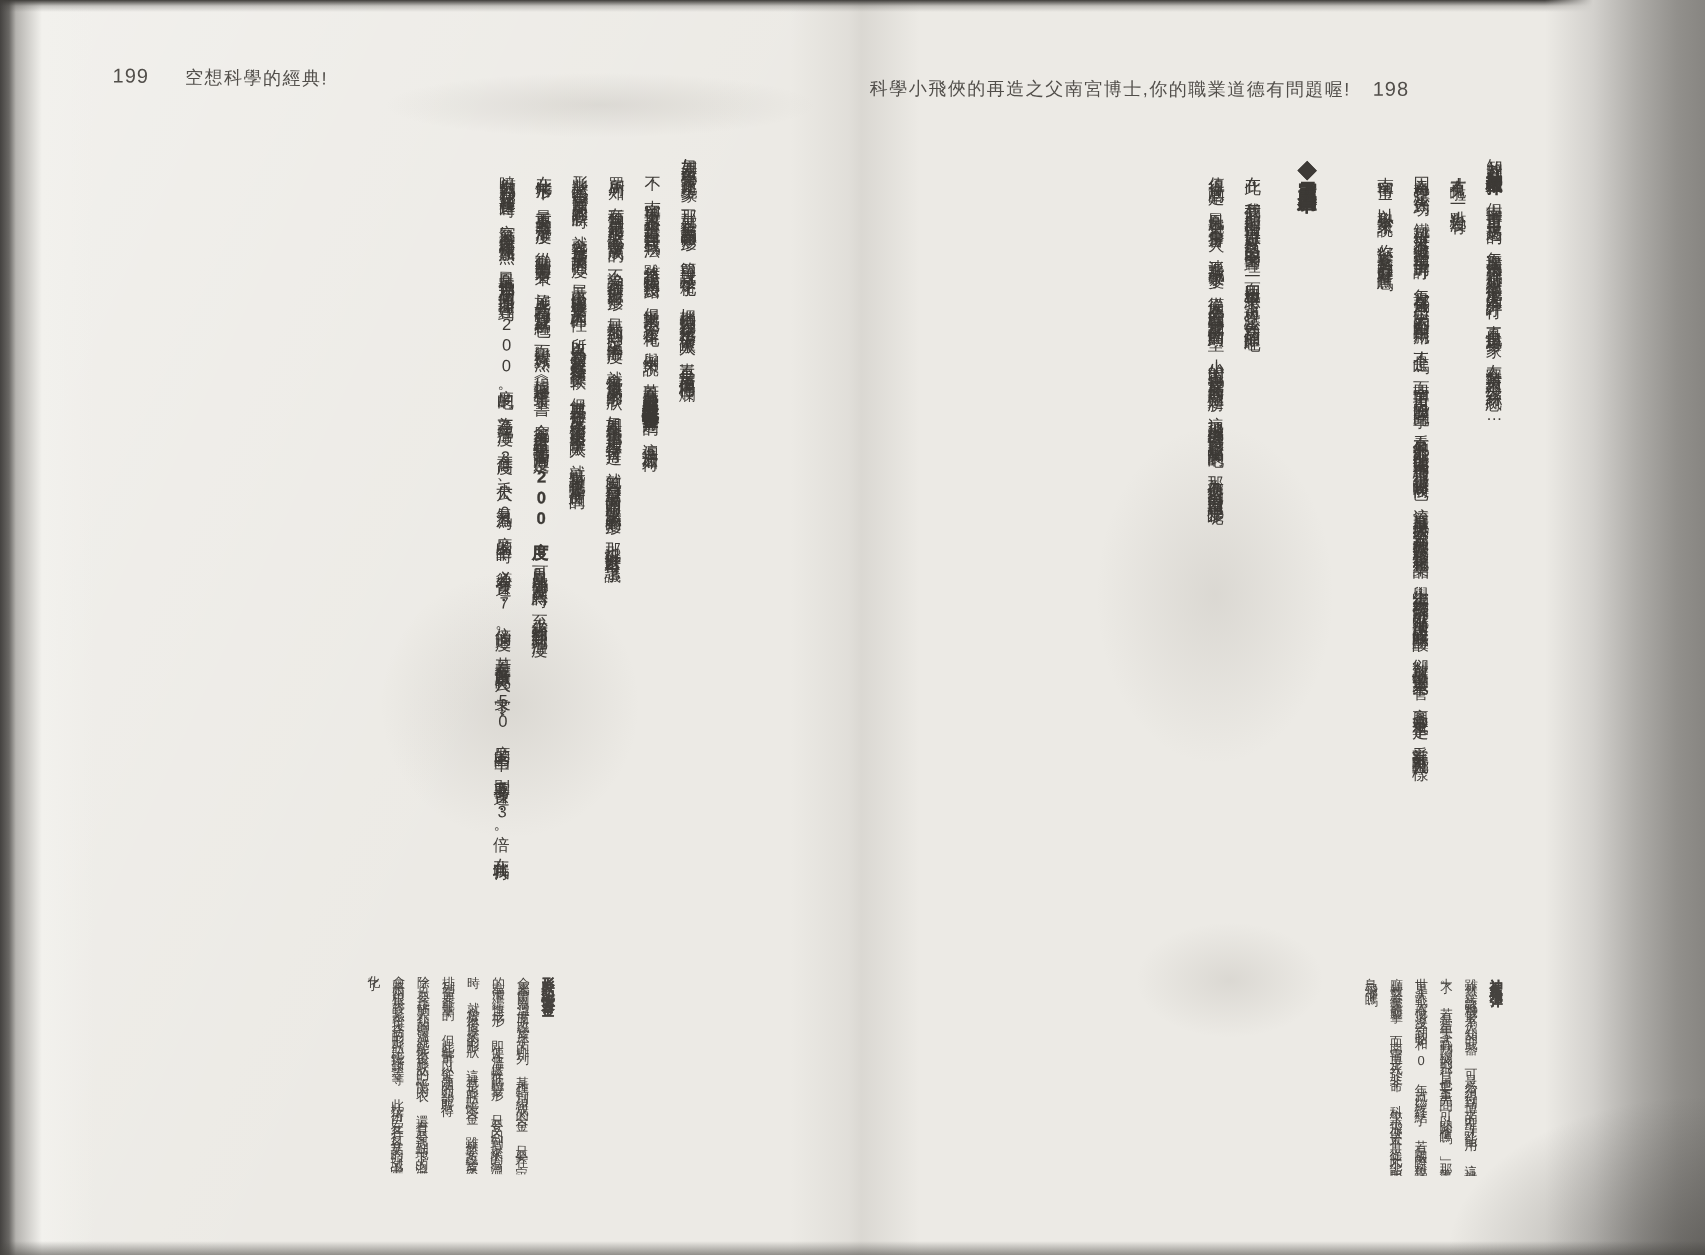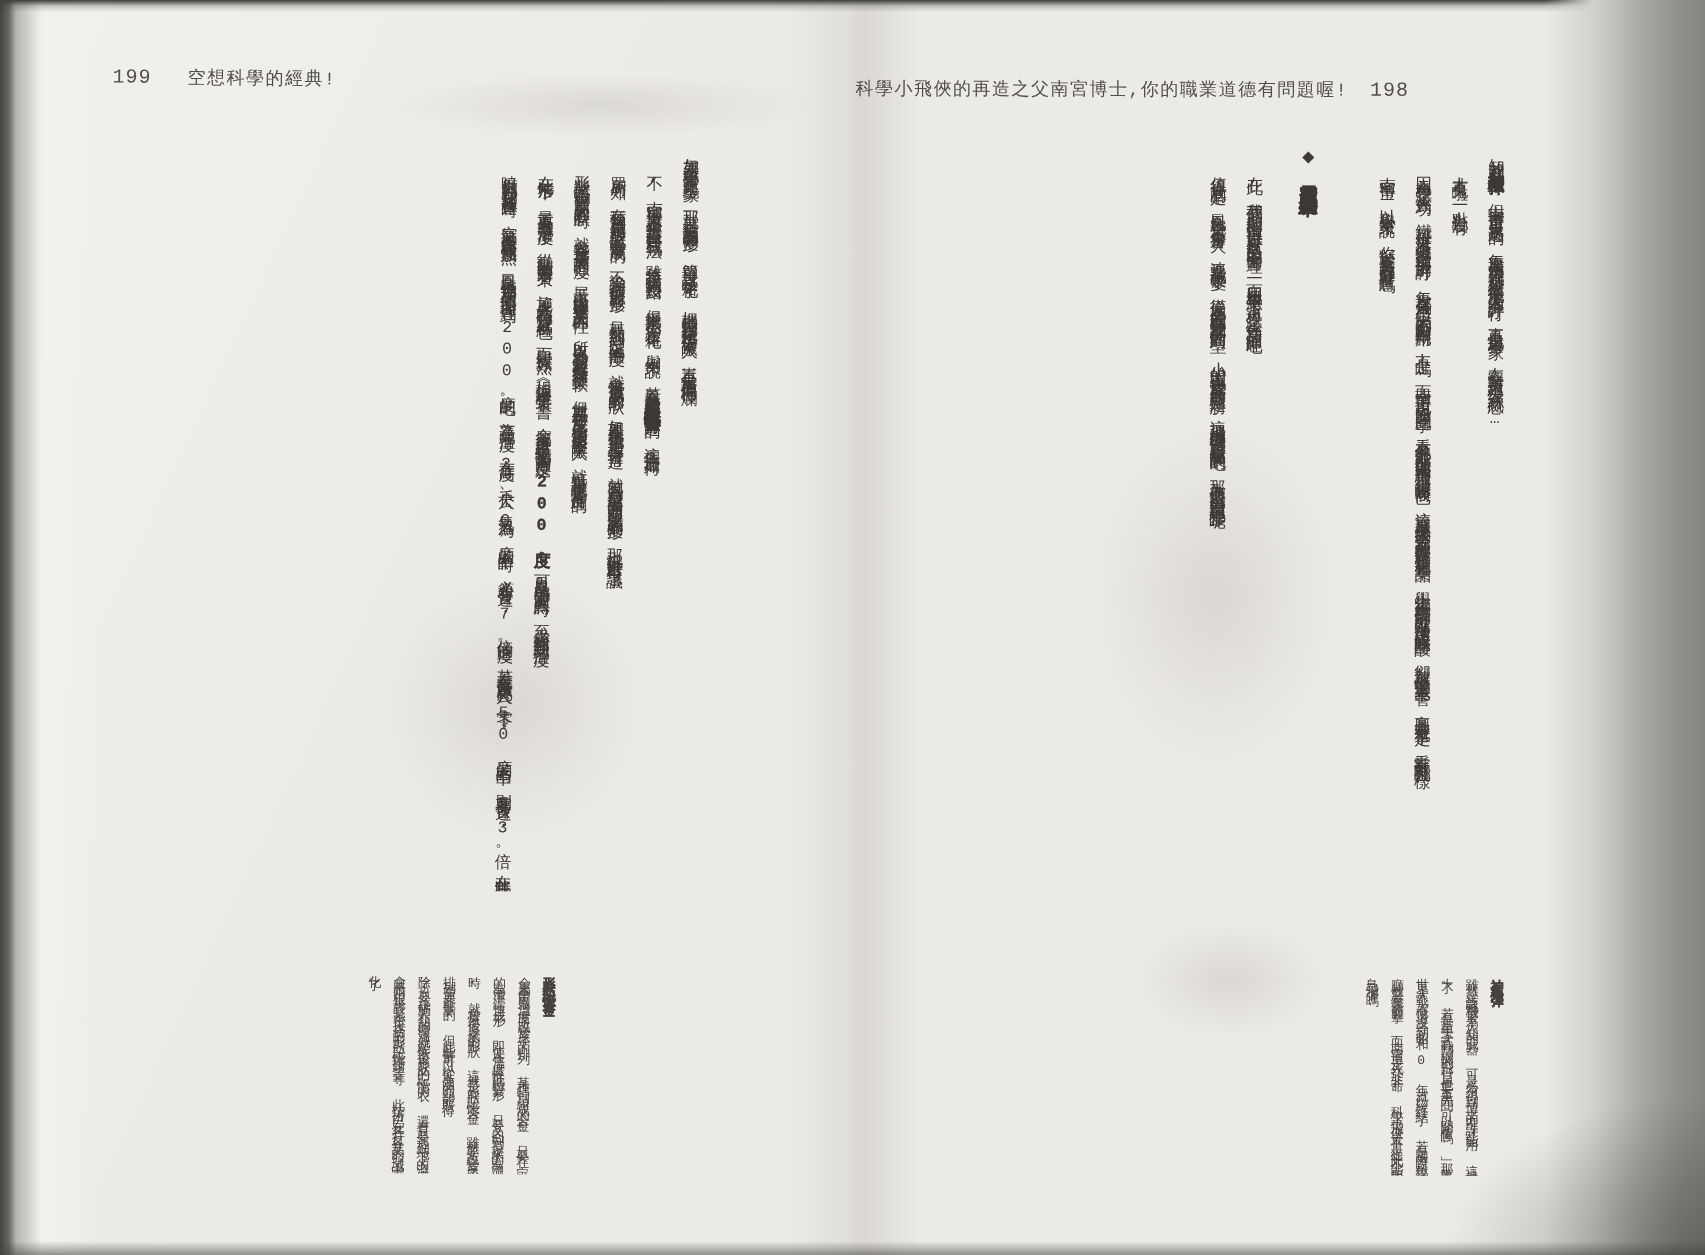--- a/index.html
+++ b/index.html
@@ -1,19 +1,19 @@
 <!DOCTYPE html>
 <html><head>
 <meta charset="utf-8">
 <style>
   html,body{margin:0;padding:0;background:#6e6c69;}
   .scan{
     position:relative;width:1705px;height:1255px;overflow:hidden;
     background:#eceae5;
-    font-family:Liberation Mono, monospace;
+    font-family:Liberation Sans, sans-serif;
   }
   
   .edge-left{position:absolute;left:0;top:0;bottom:0;width:95px;
     background:linear-gradient(to right,#444240 0,#6a6865 9px,#b5b3af 16px,#f2f1ed 42px,rgba(242,241,237,0) 95px);}
   .edge-top{position:absolute;left:0;top:0;right:0;height:12px;
     background:linear-gradient(to bottom,#3f3d3a 0,rgba(63,61,58,0.25) 6px,rgba(63,61,58,0) 12px);}
   .edge-right{position:absolute;right:0;top:0;bottom:0;width:160px;
     background:linear-gradient(to left,#878581 0,#92908c 28px,#aeaca8 68px,#d3d1cd 112px,rgba(236,234,229,0) 160px);}
   .edge-bottom{position:absolute;left:0;right:0;bottom:0;height:14px;
     background:linear-gradient(to top,rgba(70,68,64,0.55) 0,rgba(70,68,64,0) 14px);}

